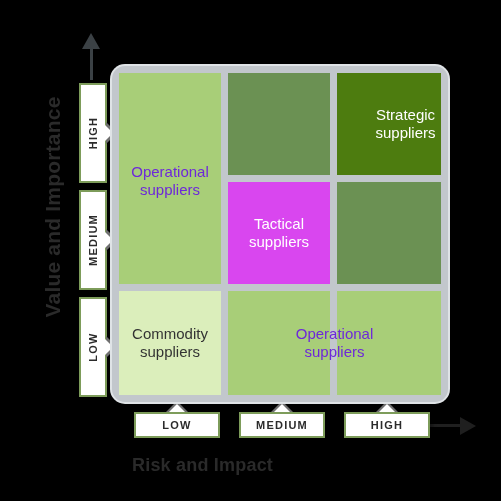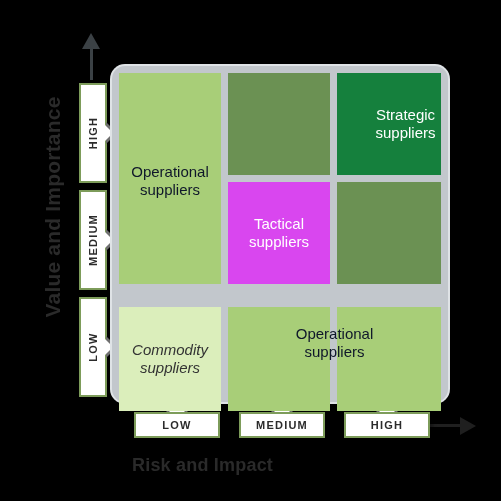--- a/index.html
+++ b/index.html
@@ -112,30 +112,30 @@
   .cell-label-dark { color: #333333; }
   .cell-label-light { color: #ffffff; }
 
   
   .col1 { left: 0px;   width: 102px; }
   .col2 { left: 109px; width: 102px; }
   .col3 { left: 218px; width: 104px; }
   
   .row1 { top: 0px;   height: 102px; }
   .row2 { top: 109px; height: 102px; }
-  .row3 { top: 234px; height: 104px; font-style: italic; }
+  .row3 { top: 218px; height: 104px; }
   .row12 { top: 0px;  height: 211px; }
 
   
   .straddle-label {
     position: absolute;
     text-align: center;
     font-size: 15px;
     line-height: 1.22;
-    color: #0f172a;
+    color: #6d28d9;
     pointer-events: none;
   }
 
   
   .y-banner {
     position: absolute;
     width: 28px;
     height: 100px;
     background: #ffffff;
     border: 2px solid #7d9c5a;
@@ -252,21 +252,21 @@
     <span class="txt">HIGH</span>
   </div>
   <div class="x-notch" style="left:376px; top:401px;"></div>
   <div class="x-notch-inner" style="left:379px; top:404px;"></div>
 
   <div id="matrix-frame">
     <div id="matrix-grid">
 
       <div class="cell col1 row12" style="background: rgb(168, 206, 120); color: rgb(51, 51, 51);"></div>
       <div class="cell col2 row1" style="background: rgb(107, 145, 83); color: rgb(255, 255, 255);"></div>
-      <div class="cell col3 row1 cell-label-light" style="background: #15803d; color: rgb(255, 255, 255); padding-left: 33px;">
+      <div class="cell col3 row1 cell-label-light" style="background: #4d7c0f; color: rgb(255, 255, 255); padding-left: 33px;">
         <span>
           <span>Strategic</span><br>
           <span>suppliers</span>
         </span>
       </div>
 
       <div class="cell col2 row2 cell-label-light" style="background: #d946ef; color: rgb(255, 255, 255);">
         <span>
           <span>Tactical</span><br>
           <span>suppliers</span>

